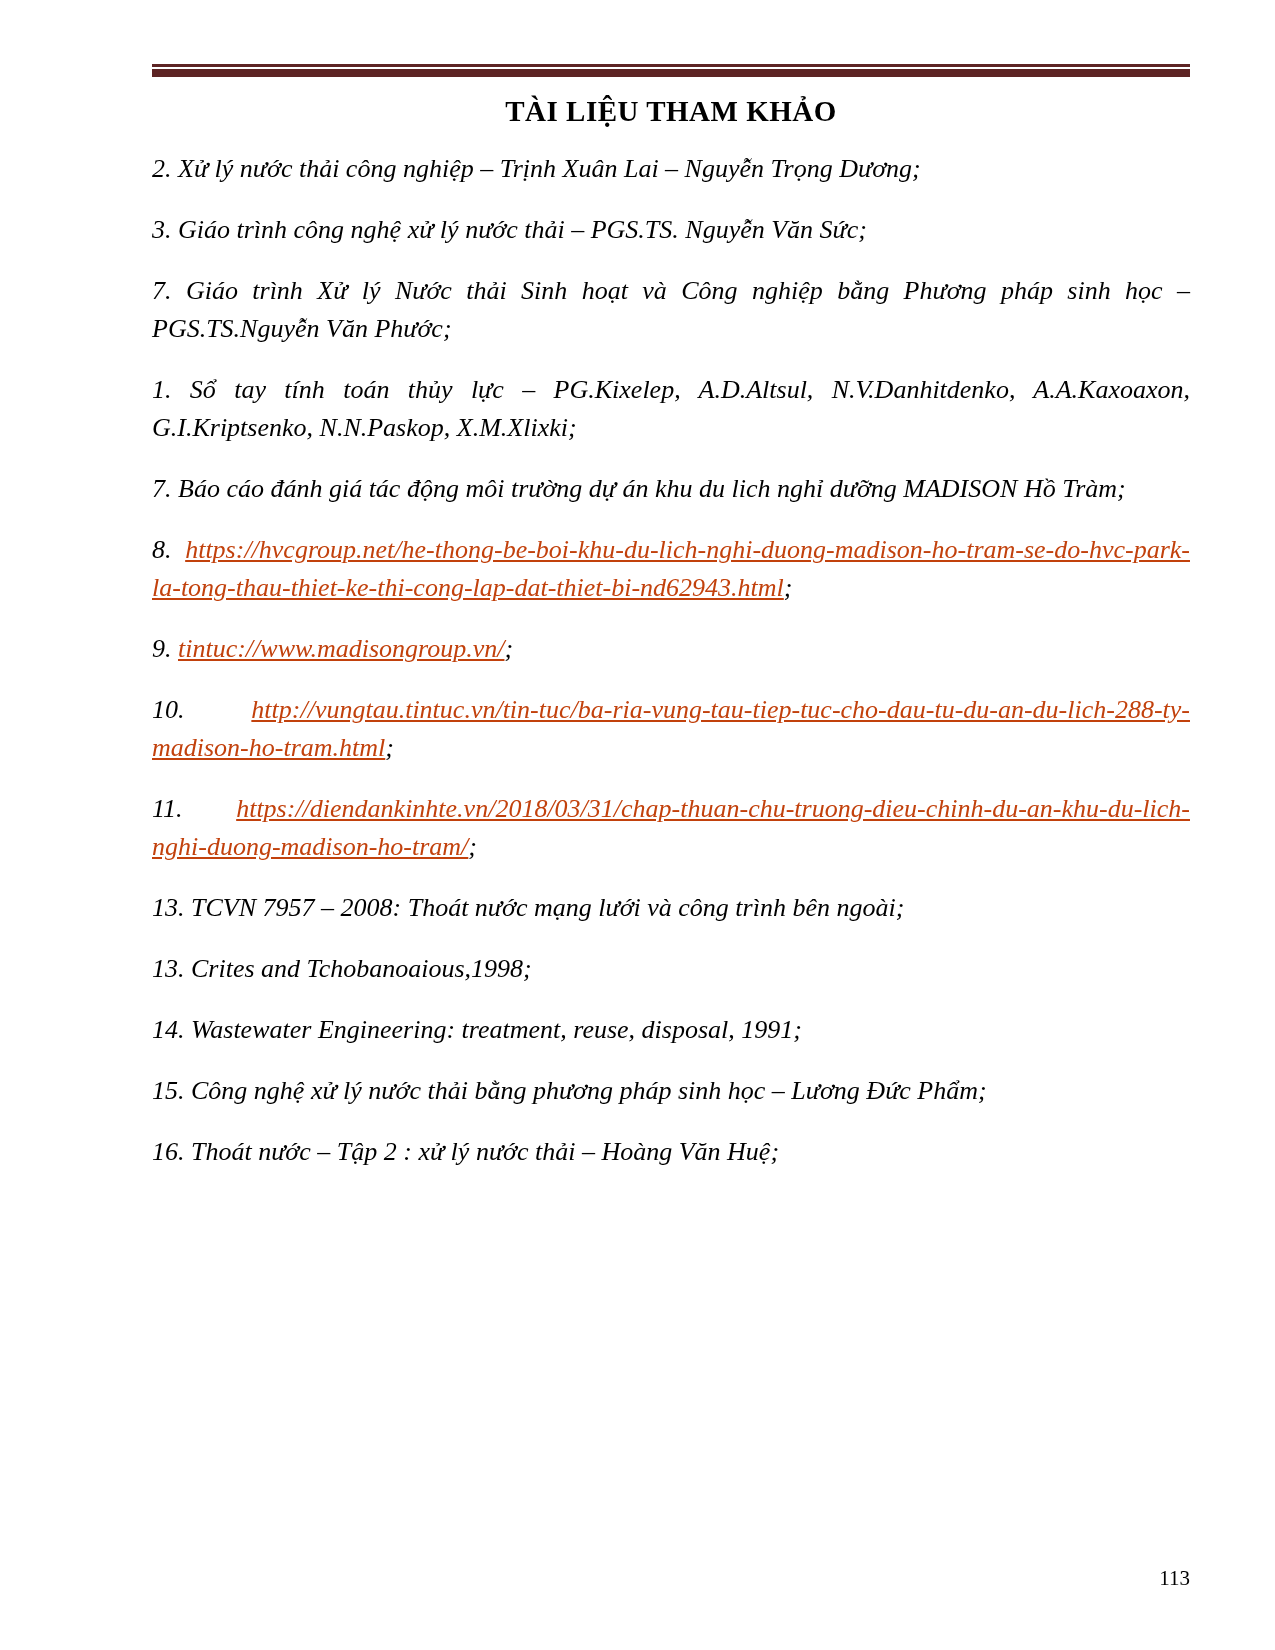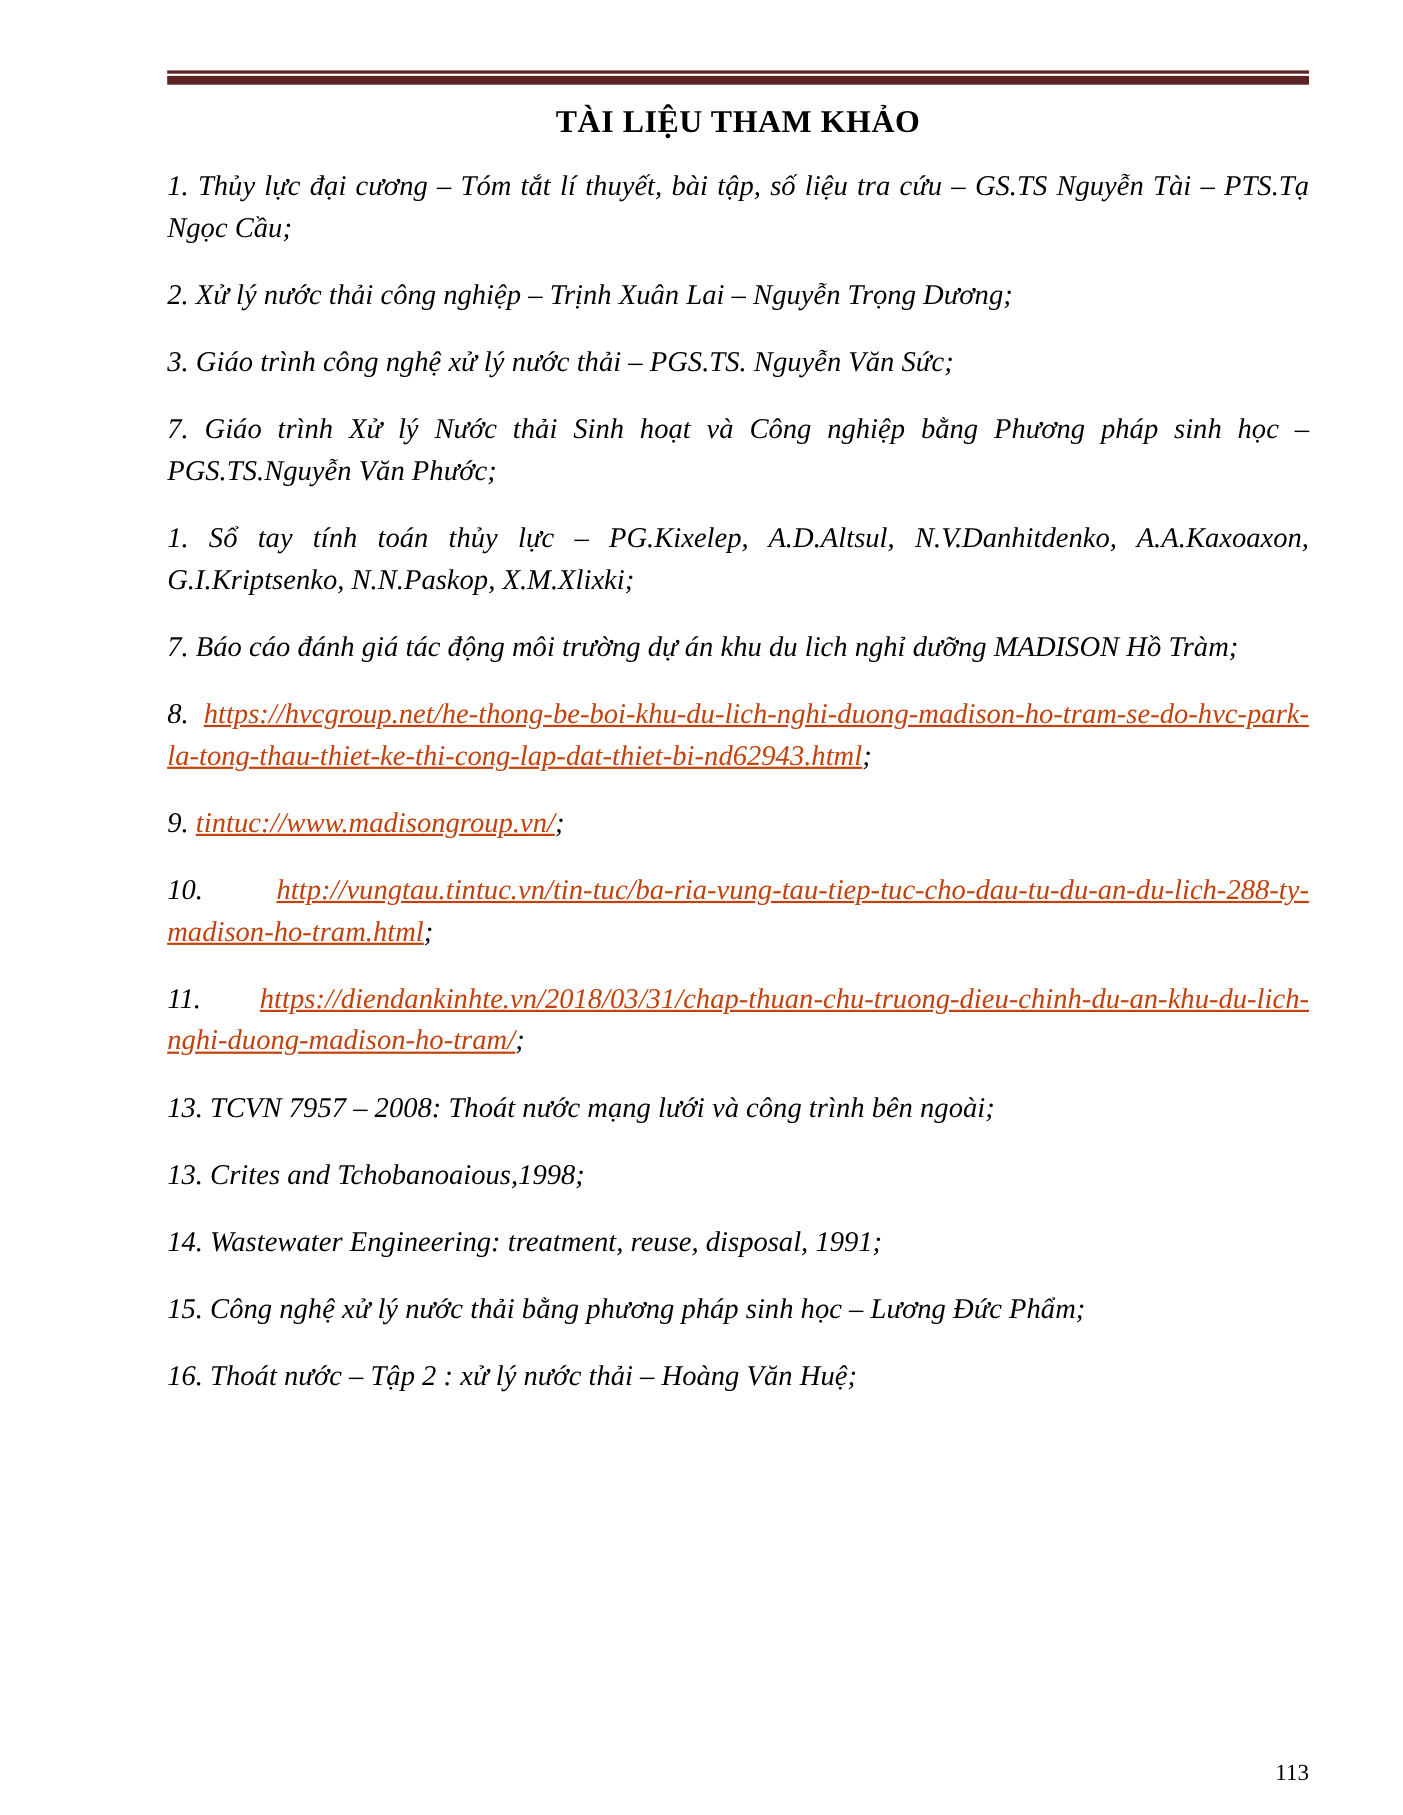--- a/index.html
+++ b/index.html
@@ -40,42 +40,41 @@
   }
   .ref .url {
     color: #c2410c;
     text-decoration: underline;
     cursor: pointer;
     word-break: normal;
     overflow-wrap: break-word;
   }
   .page-num {
     position: absolute;
-    top: 1599px;
+    top: 1566px;
     right: 85px;
     font-size: 21px;
     font-style: normal;
     line-height: 1.2;
   }
 </style>
 </head>
 <body>
 
 <div class="page">
   <div class="content">
 
     <div class="rule">
       <div class="rule-thin"></div>
       <div class="rule-thick"></div>
     </div>
 
     <div class="title">TÀI LIỆU THAM KHẢO</div>
 
     <div>
-      <p class="ref">1. Thủy lực đại cương – Tóm tắt lí thuyết, bài tập, số liệu tra cứu – GS.TS Nguyễn Tài – PTS.Tạ Ngọc Cầu;</p>
       <p class="ref">2. Xử lý nước thải công nghiệp – Trịnh Xuân Lai – Nguyễn Trọng Dương;</p>
       <p class="ref">3. Giáo trình công nghệ xử lý nước thải – PGS.TS. Nguyễn Văn Sức;</p>
       <p class="ref">7. Giáo trình Xử lý Nước thải Sinh hoạt và Công nghiệp bằng Phương pháp sinh học – PGS.TS.Nguyễn Văn Phước;</p>
       <p class="ref">1. Sổ tay tính toán thủy lực – PG.Kixelep, A.D.Altsul, N.V.Danhitdenko, A.A.Kaxoaxon, G.I.Kriptsenko, N.N.Paskop, X.M.Xlixki;</p>
       <p class="ref">7. Báo cáo đánh giá tác động môi trường dự án khu du lich nghỉ dưỡng MADISON Hồ Tràm;</p>
 
       <p class="ref">
         <span>8.</span>
         <span class="url">https://hvcgroup.net/he-thong-be-boi-khu-du-lich-nghi-duong-madison-ho-tram-se-do-hvc-park-la-tong-thau-thiet-ke-thi-cong-lap-dat-thiet-bi-nd62943.html</span><span>;</span>
       </p>

